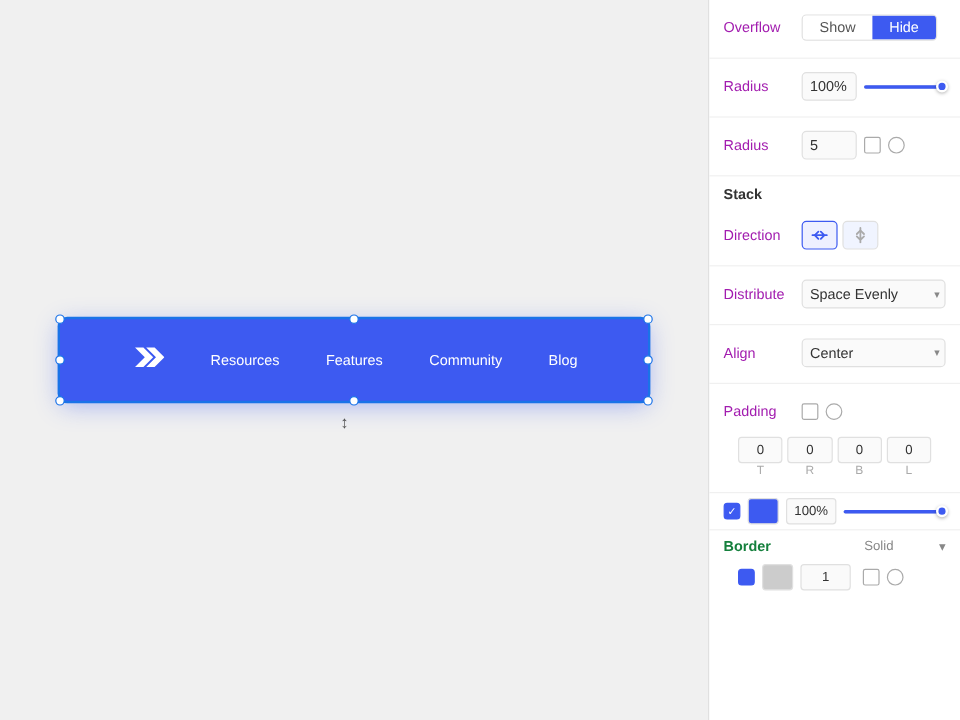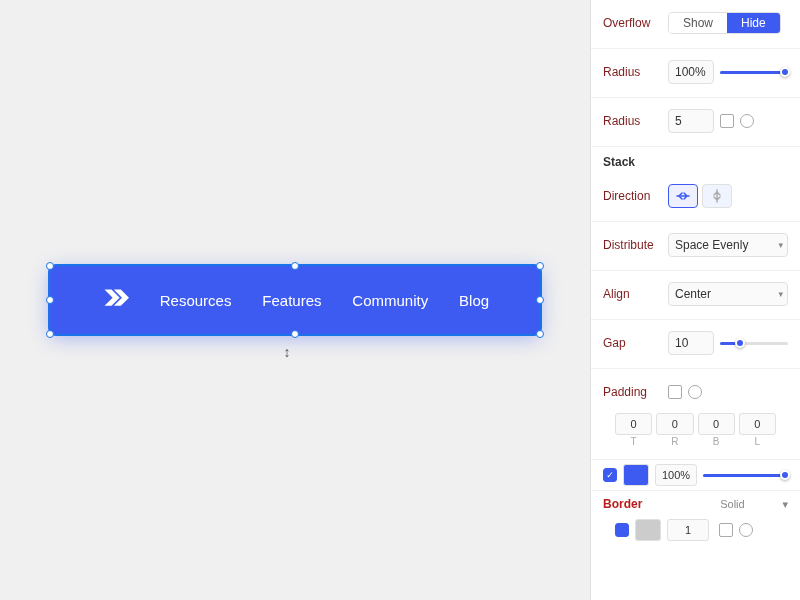--- a/index.html
+++ b/index.html
@@ -62,21 +62,21 @@
     }
 
     .nav-logo svg {
       width: 28px;
       height: 28px;
       fill: white;
     }
 
     .nav-item {
       color: white;
-      font-size: 15px;
+      font-size: 12px;
       font-weight: 500;
       cursor: pointer;
     }
 
     .resize-handle-bottom {
       position: absolute;
       bottom: -18px;
       left: 50%;
       transform: translateX(-50%);
       color: #555;
@@ -100,21 +100,21 @@
     }
 
     .panel-row {
       display: flex;
       align-items: center;
       height: 30px;
       margin-bottom: 2px;
     }
 
     .panel-label {
-      color: #7f1d1d;
+      color: #a21caf;
       font-size: 12px;
       width: 65px;
       flex-shrink: 0;
     }
 
     .panel-value {
       flex: 1;
       display: flex;
       align-items: center;
       gap: 6px;
@@ -299,21 +299,21 @@
     }
     .border-header {
       display: flex;
       align-items: center;
       justify-content: space-between;
       margin-bottom: 4px;
     }
     .border-label-title {
       font-size: 12px;
       font-weight: 600;
-      color: #b91c1c;
+      color: #15803d;
     }
     .border-type {
       font-size: 11px;
       color: #888;
       margin-left: 40px;
     }
 
     .icon-sq {
       width: 14px;
       height: 14px;
@@ -475,32 +475,20 @@
           <option>Center</option>
           <option>Start</option>
           <option>End</option>
           <option>Stretch</option>
         </select>
         <span class="dropdown-arrow">▾</span>
       </div>
     </div>
   </div>
 
-  <div class="panel-section">
-    <div class="panel-row">
-      <span class="panel-label">Gap</span>
-      <div class="panel-value">
-        <input class="text-input" value="10" style="width: 46px;">
-        <div class="gap-slider">
-          <div class="gap-slider-fill"></div>
-          <div class="gap-slider-thumb"></div>
-        </div>
-      </div>
-    </div>
-  </div>
 
   <div class="panel-section">
     <div class="panel-row">
       <span class="panel-label">Padding</span>
       <div class="panel-value">
         <div class="icon-sq"></div>
         <div class="icon-sq-link"></div>
       </div>
     </div>
     <div class="padding-row">

